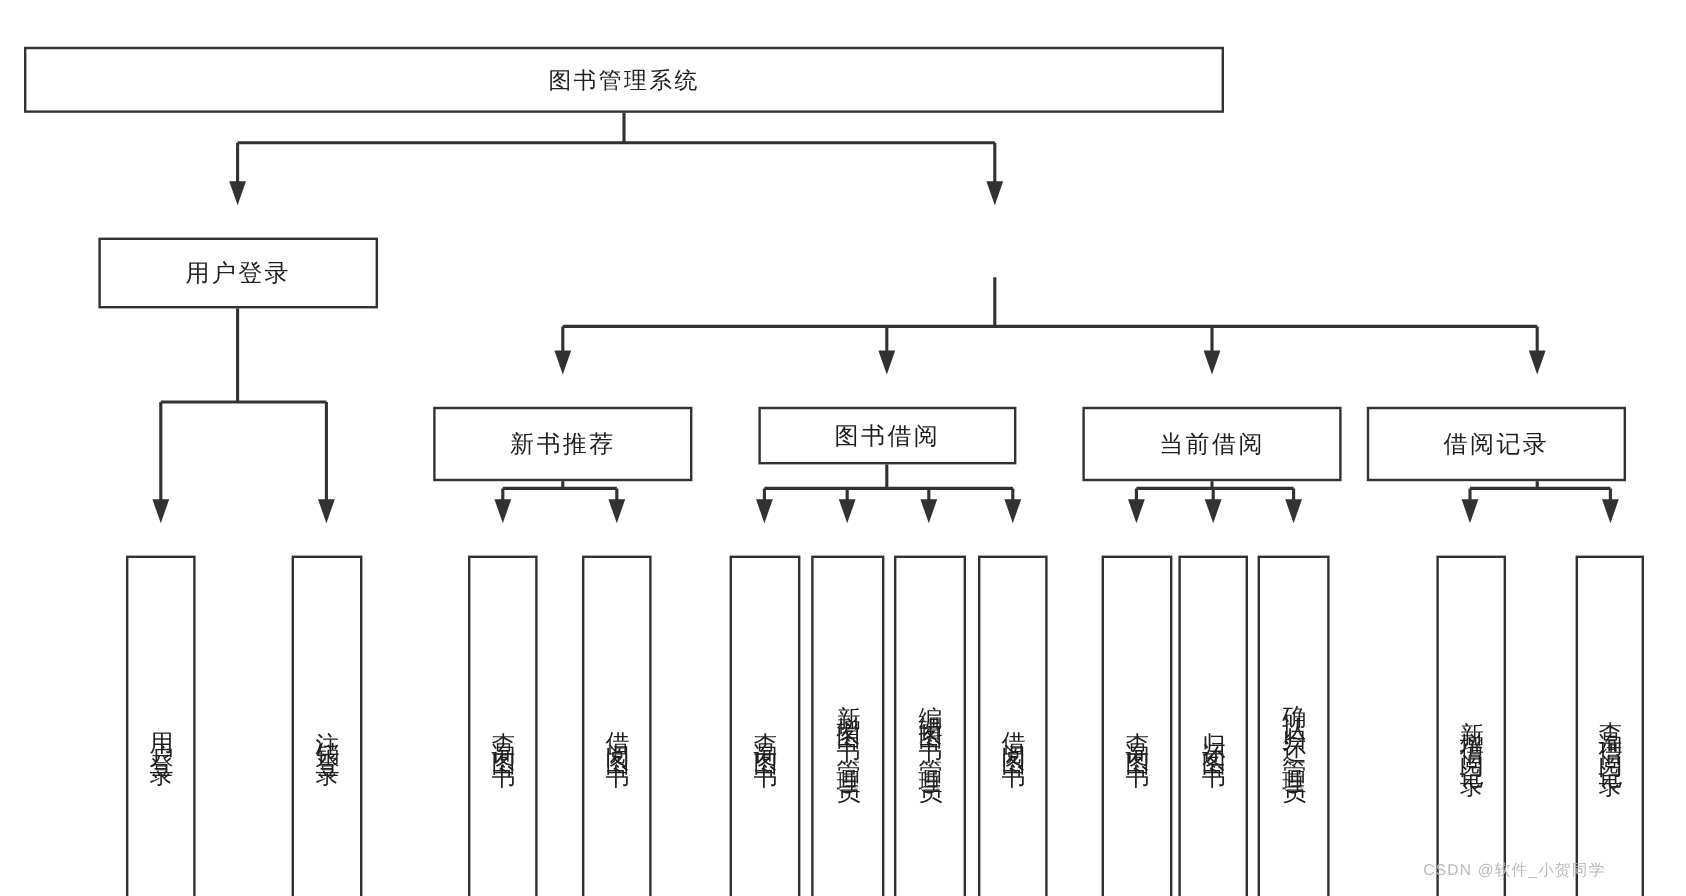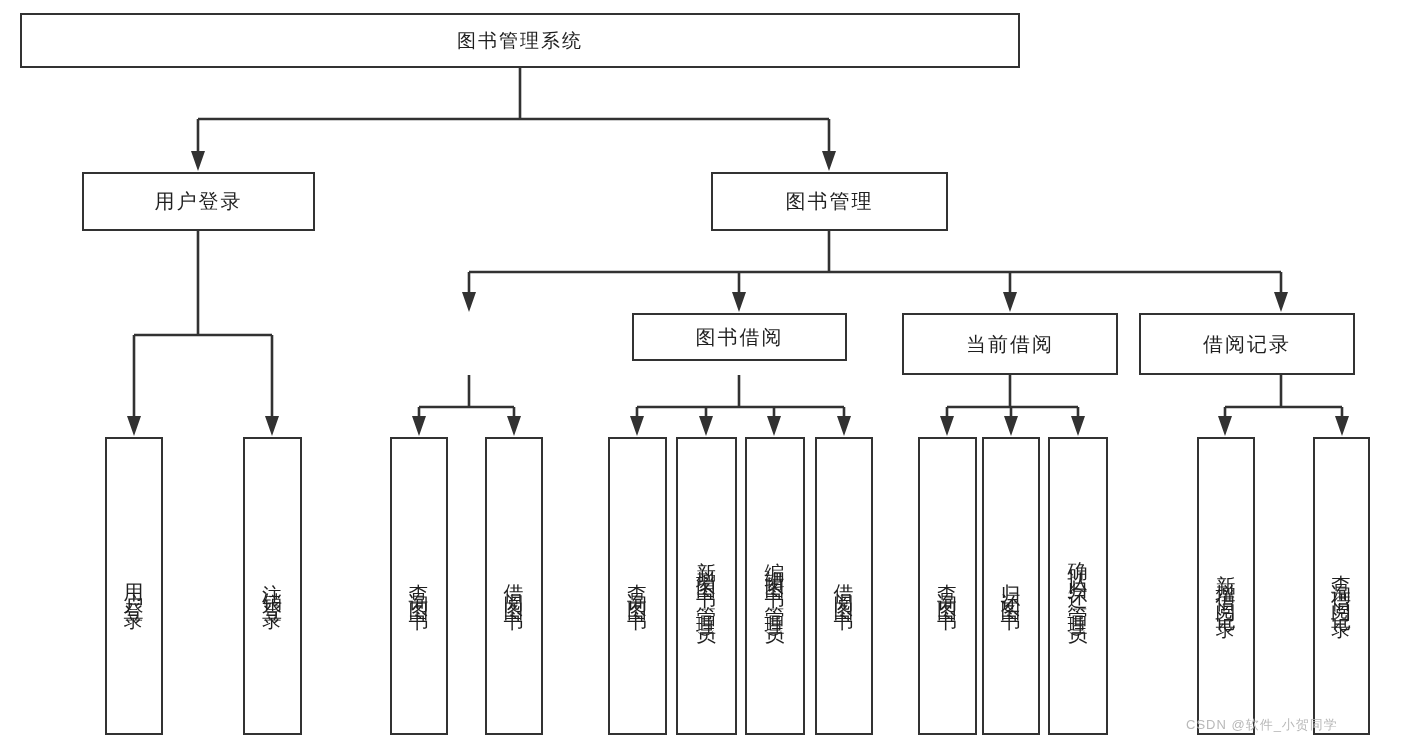--- a/index.html
+++ b/index.html
@@ -8,21 +8,21 @@
     background:var(--background,#fff);
     font-family:"Liberation Sans","DejaVu Sans",sans-serif;
     color:var(--text,#1f1f1f);
   }
   .connectors{position:absolute;left:0;top:0;width:1405px;height:747px;}
   .cline{fill:none;stroke:var(--line,#323232);stroke-width:2.6;}
   .carrow{fill:var(--line,#323232);stroke:none;}
   .box{
     position:absolute;box-sizing:border-box;background:#fff;
     border:2.5px solid var(--line,#323232);
-    display:flex;align-items:center;justify-content:center;
+    display:flex;align-items:center;justify-content:center;margin-top:26px;
   }
   .hlabel{font-size:20px;letter-spacing:2px;white-space:nowrap;}
   .root .hlabel{font-size:19px;}
   .vlabel{
     writing-mode:vertical-rl;text-orientation:mixed;
     font-size:20px;line-height:1;letter-spacing:9px;white-space:nowrap;
   }
   .watermark{
     position:absolute;left:1186px;top:716px;z-index:5;
     font-size:13px;color:var(--watermark,#b9b9b9);letter-spacing:1px;white-space:nowrap;
@@ -90,24 +90,24 @@
       M1335 416 L1349 416 L1342 436 Z"></path>
   </svg>
 
   <div class="box root" style="left:20px;top:13px;width:1000px;height:55px">
     <span class="hlabel">图书管理系统</span>
   </div>
 
   <div class="box" style="left:82px;top:172px;width:233px;height:59px">
     <span class="hlabel">用户登录</span>
   </div>
-  <div class="box" style="left:711px;top:172px;width:237px;height:59px">
-    <span class="hlabel">图书管理</span>
+
+  <div class="box" style="left:361px;top:313px;width:216px;height:62px">
+    <span class="hlabel">新书推荐</span>
   </div>
-
   <div class="box" style="left:632px;top:313px;width:215px;height:48px">
     <span class="hlabel">图书借阅</span>
   </div>
   <div class="box" style="left:902px;top:313px;width:216px;height:62px">
     <span class="hlabel">当前借阅</span>
   </div>
   <div class="box" style="left:1139px;top:313px;width:216px;height:62px">
     <span class="hlabel">借阅记录</span>
   </div>
 

